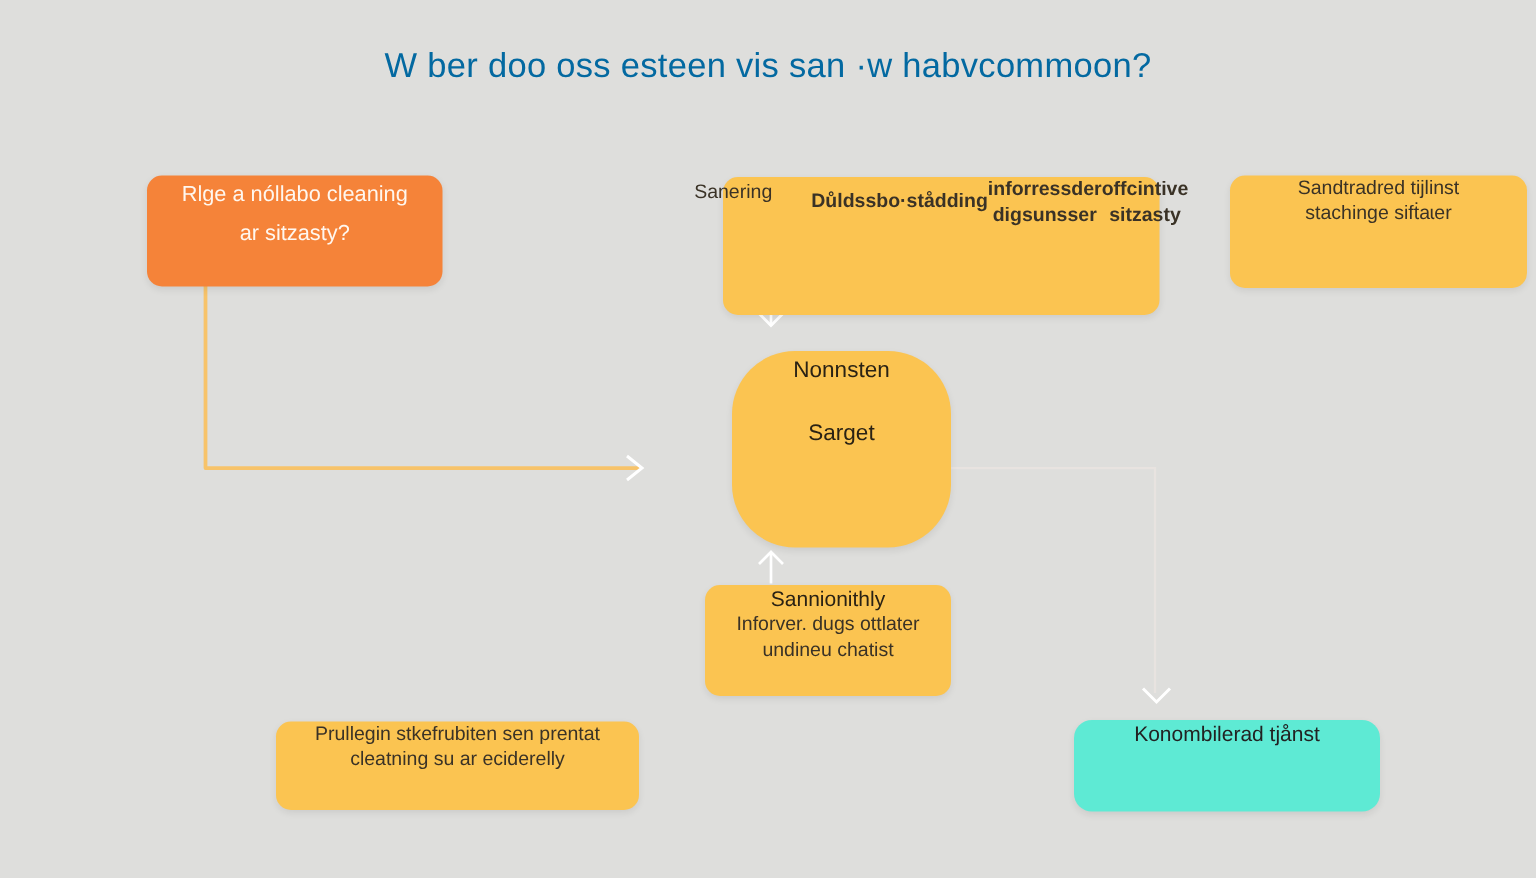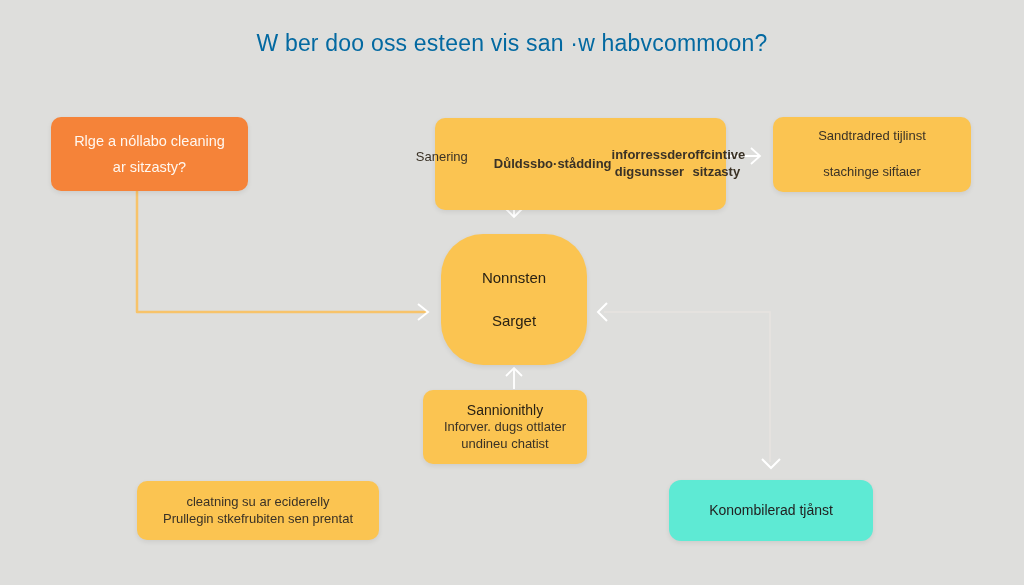--- a/index.html
+++ b/index.html
@@ -9,23 +9,24 @@
       font-family: "Liberation Sans", "DejaVu Sans", sans-serif;
       position: relative;
     }
     .title {
       position: absolute; left: 0; top: 30px; width: 1024px;
       text-align: center; color: #0369a1; font-size: 23px;
       letter-spacing: 0.2px;
     }
     .node {
       position: absolute; box-sizing: border-box;
-      display: flex; flex-direction: column; align-items: center; justify-content: center;
+      display: flex; flex-direction: column; align-items: center; justify-content: flex-start;
       text-align: center; color: #3a3226; font-size: 13px; line-height: 1.3;
       box-shadow: 0 2px 5px rgba(0,0,0,0.08);
+      margin-left: 47px;
     }
     .orange { background: #f58339; color: #fff7ef; border-radius: 10px; font-size: 14.5px; line-height: 1.8; }
     .yellow { background: #fbc451; border-radius: 10px; }
     .white { background: #5eead4; border-radius: 12px; color: #222; font-size: 14px; }
     .center-node { background: #fbc451; border-radius: 42px; font-size: 15px; line-height: 1.75; color: #2a2214; }
     .row { display: flex; gap: 26px; align-items: flex-start; }
     .bold { font-size: 14px; color: #2a2214; }
     svg.conn { position: absolute; left: 0; top: 0; }
   </style>
 </head>
@@ -61,36 +62,36 @@
   <div class="row">
     <span style="margin-top:2px;">Sanering</span>
     <div style="display:flex; align-items:center;font-weight:bold;">
       <span>Důldssbo·stådding</span>
       <span>inforressder digsunsser</span>
       <span>offcintive sitzasty</span>
     </div>
   </div>
 </div>
 
-<div class="node yellow" style="left:773px; top:117px; width:198px; height:75px;gap:19px;">
+<div class="node yellow" style="left:773px; top:117px; width:198px; height:75px;">
   <span>Sandtradred tijlinst</span>
   <span>stachinge sifṫaɩer</span>
 </div>
 
 <div class="node center-node" style="left:441px; top:234px; width:146px; height:131px;gap:16px;">
   <span>Nonnsten</span>
   <span>Sarget</span>
 </div>
 
 <div class="node yellow" style="left:423px; top:390px; width:164px; height:74px;">
   <span class="bold">Sannionithly</span>
   <span>Inforver. dugs ottlater</span>
   <span>undineu chatist</span>
 </div>
 
 <div class="node yellow" style="left:137px; top:481px; width:242px; height:59px;">
+  <span>Prullegin stkefrubiten sen prentat</span>
   <span>cleatning su ar eciderelly</span>
-  <span>Prullegin stkefrubiten sen prentat</span>
 </div>
 
 <div class="node white" style="left:669px; top:480px; width:204px; height:61px;">
   <span>Konombilerad tjånst</span>
 </div>
 
 </body></html>

